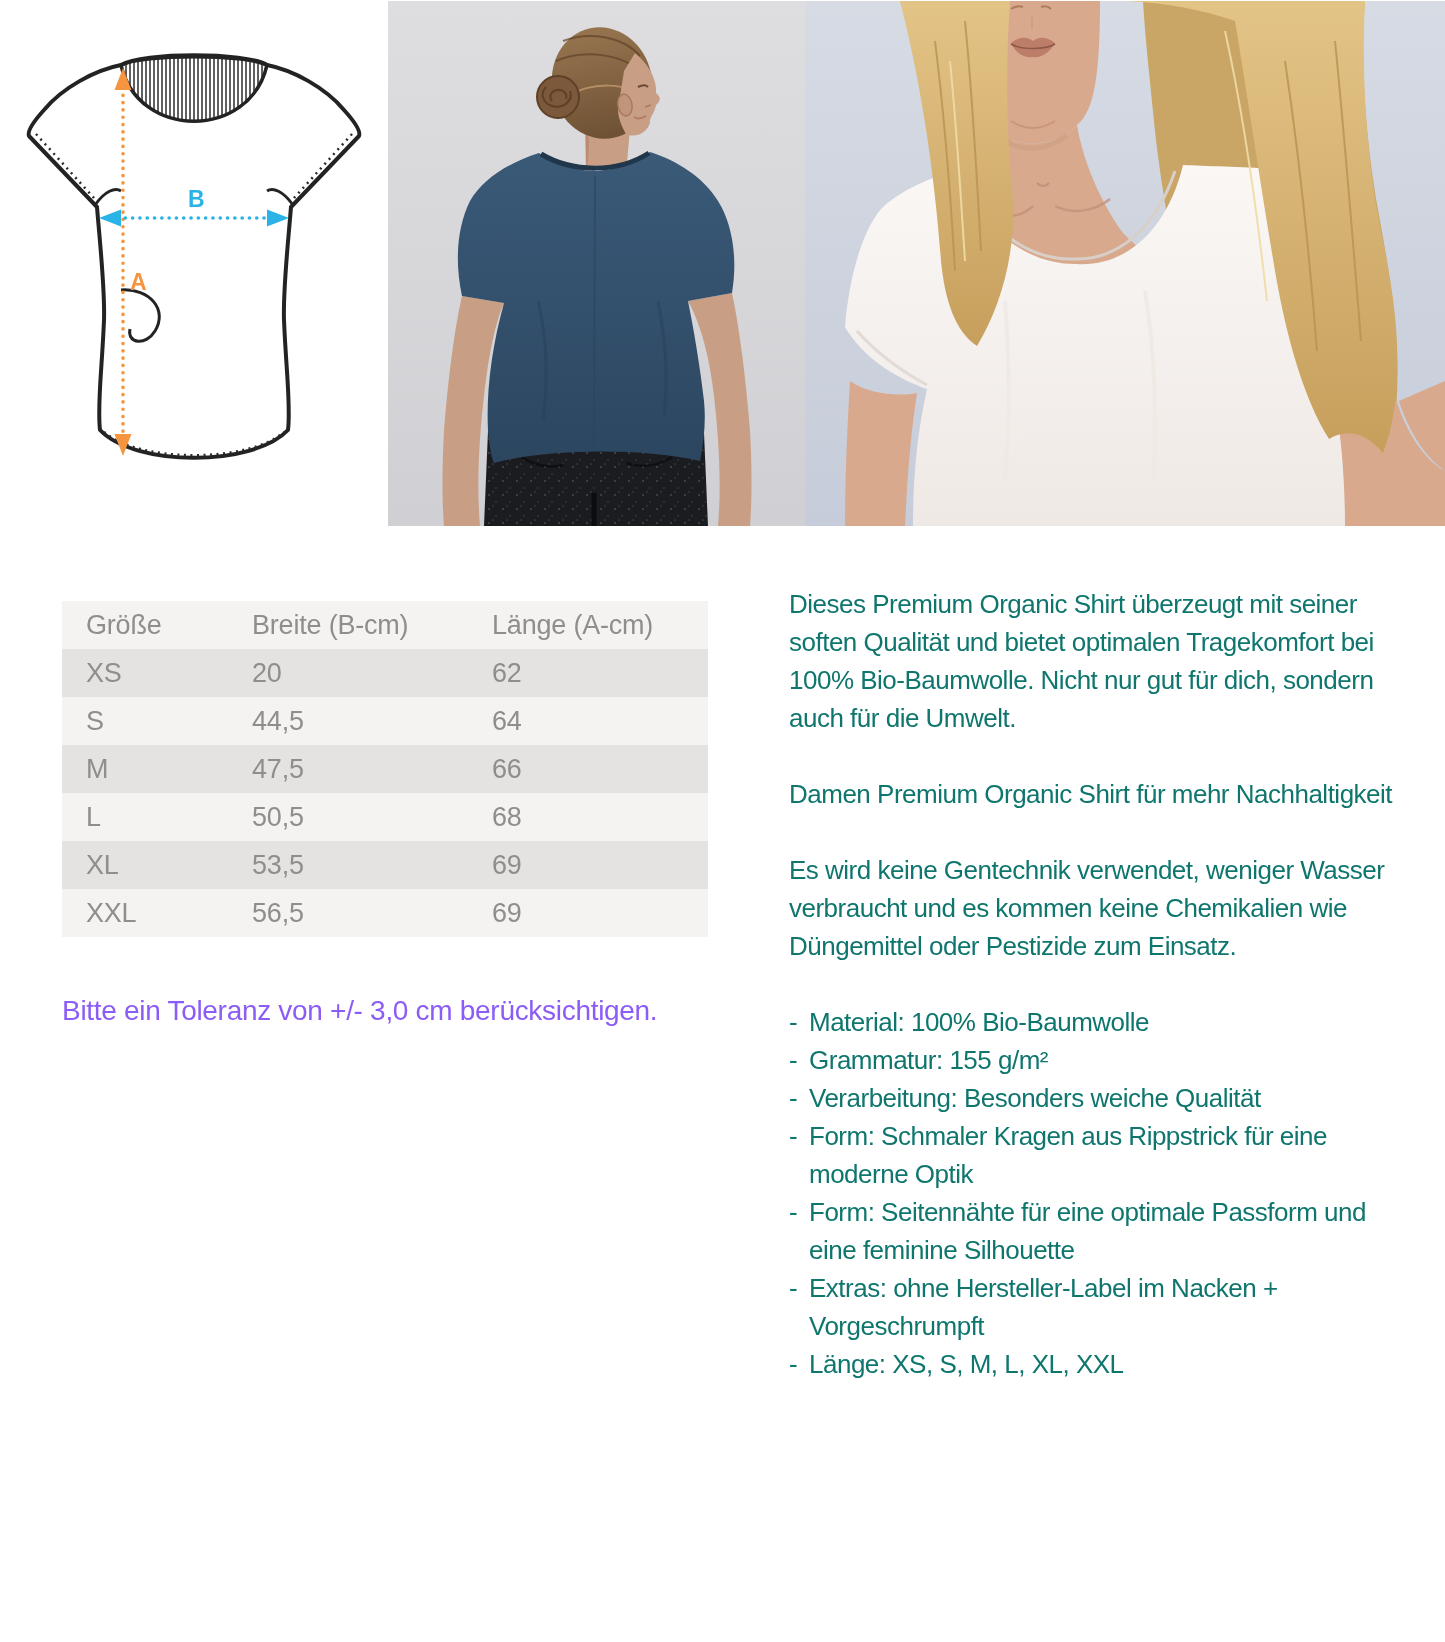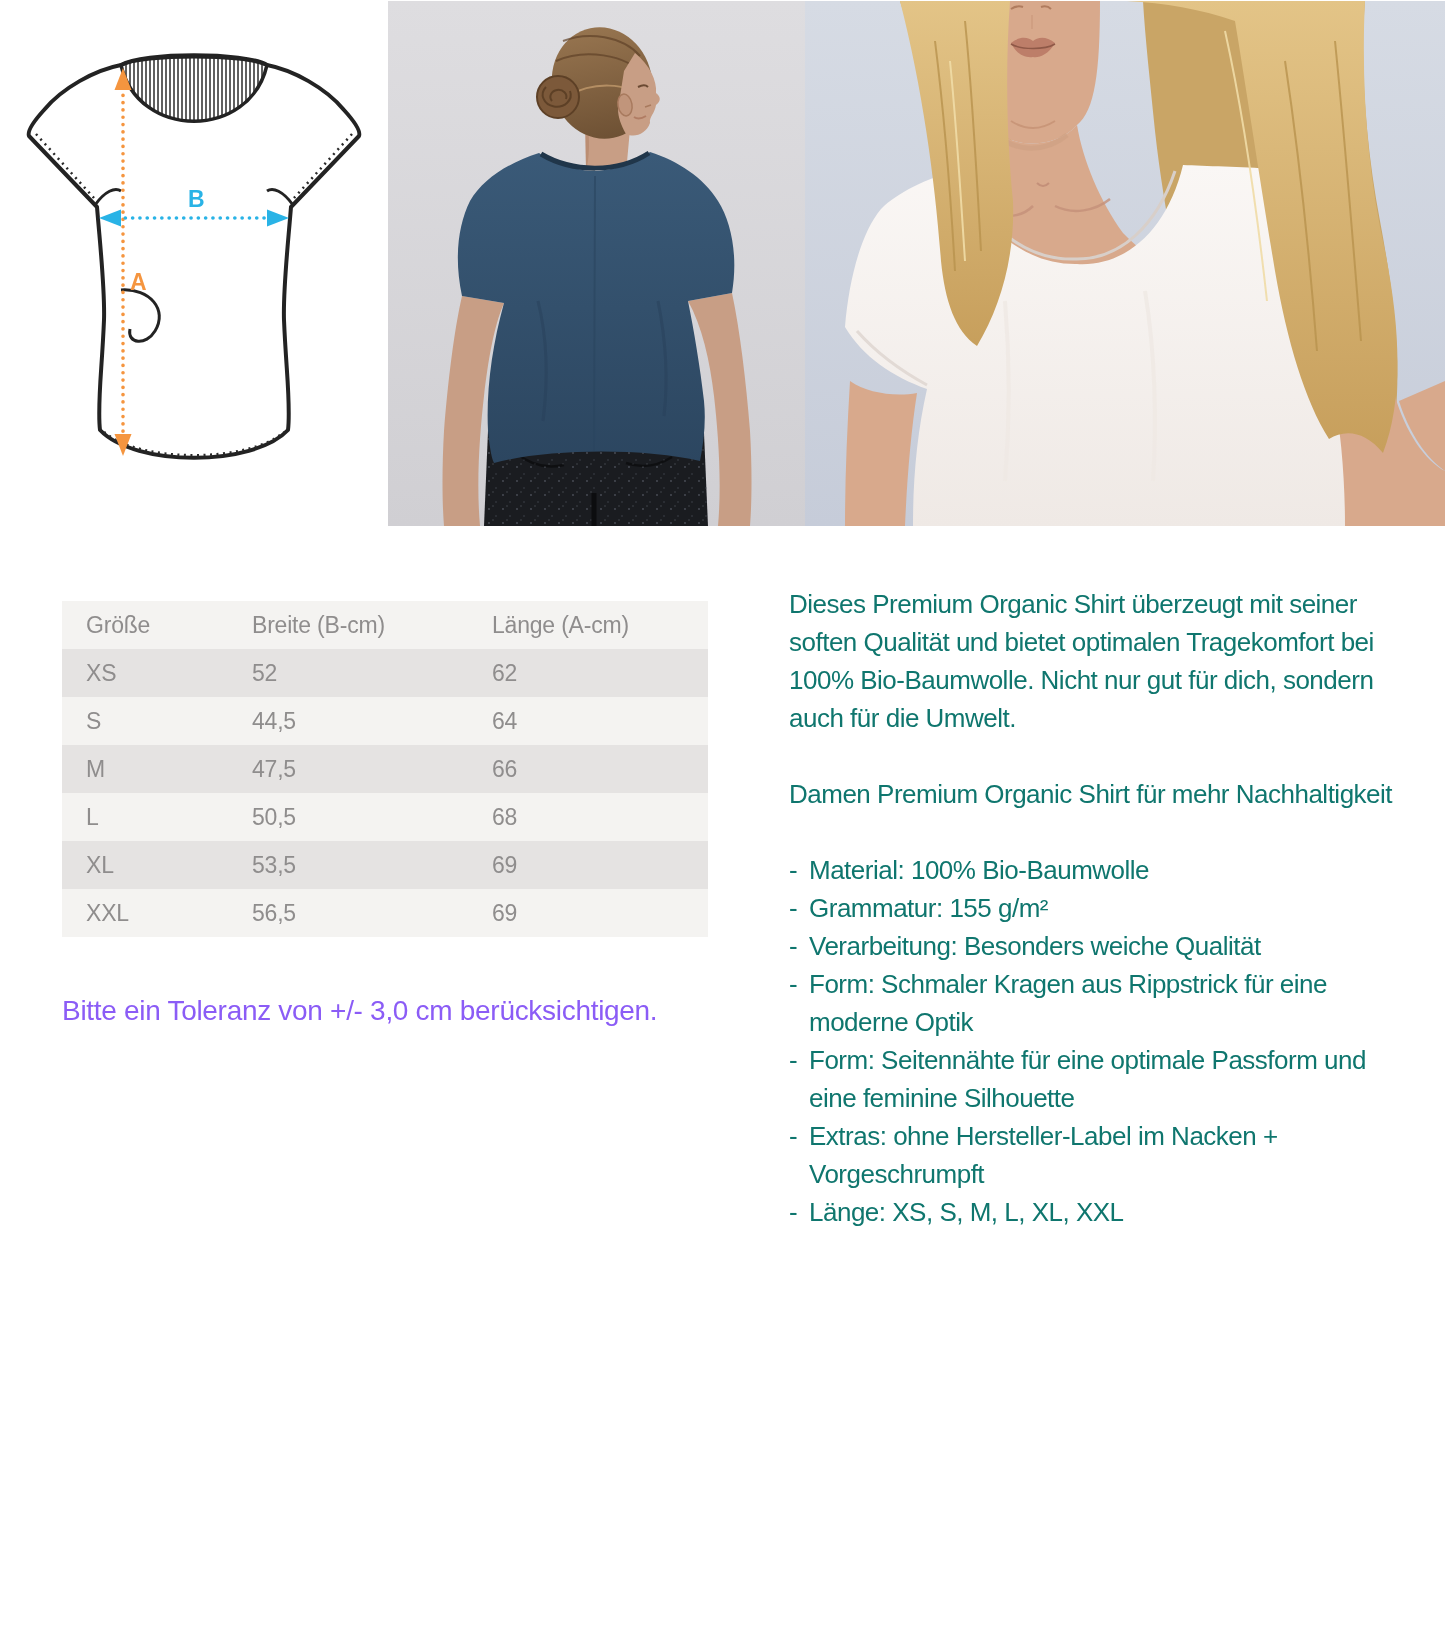--- a/index.html
+++ b/index.html
@@ -7,21 +7,21 @@
         font-family:"Liberation Sans",sans-serif;color:#1e1e1c;}
   
   .hero{position:absolute;left:0;top:0;width:1445px;height:527px;}
   .panel{position:absolute;top:0;height:527px;overflow:hidden;}
   .panel-drawing{left:0;width:388px;background:#fff;}
   .panel-back{left:388px;width:417px;}
   .panel-front{left:805px;width:640px;}
   .panel svg{display:block;width:100%;height:100%;}
   
   .size-table{position:absolute;left:62px;top:601px;width:646px;border-collapse:collapse;
-              table-layout:fixed;font-size:23px;letter-spacing:-0.2px;color:#8f8d8d;}
+              table-layout:fixed;font-size:27px;letter-spacing:-0.2px;color:#8f8d8d;}
   .size-table th,.size-table td{height:48px;padding:0 0 0 24px;text-align:left;
               font-weight:400;vertical-align:middle;}
   .size-table col.c1{width:166px;} .size-table col.c2{width:240px;} .size-table col.c3{width:240px;}
   .size-table thead tr{background:#f4f3f1;}
   .size-table tbody tr:nth-child(odd){background:#e5e3e2;}
   .size-table tbody tr:nth-child(even){background:#f4f3f1;}
   
   .tolerance{position:absolute;left:62px;top:995px;width:660px;font-size:28px;
              color:#8b5cf6;letter-spacing:-0.3px;}
   
@@ -253,21 +253,21 @@
     <thead>
       <tr>
         <th>Größe</th>
         <th>Breite (B-cm)</th>
         <th>Länge (A-cm)</th>
       </tr>
     </thead>
     <tbody>
       <tr>
         <td>XS</td>
-        <td>52</td>
+        <td>20</td>
         <td>62</td>
       </tr>
       <tr>
         <td>S</td>
         <td>44,5</td>
         <td>64</td>
       </tr>
       <tr>
         <td>M</td>
         <td>47,5</td>
@@ -290,20 +290,21 @@
       </tr>
     </tbody>
   </table>
 
   <div class="tolerance">Bitte ein Toleranz von +/- 3,0 cm berücksichtigen.</div>
 
   <div class="desc">
     <p>Dieses Premium Organic Shirt überzeugt mit seiner soften Qualität und bietet optimalen Tragekomfort bei 100% Bio-Baumwolle. Nicht nur gut für dich, sondern auch für die Umwelt.</p>
     <p>Damen Premium Organic Shirt für mehr Nachhaltigkeit</p>
     <div class="para-group">
+      <p class="tight">Es wird keine Gentechnik verwendet, weniger Wasser verbraucht und es kommen keine Chemikalien wie Düngemittel oder Pestizide zum Einsatz.</p>
     </div>
     <ul class="spec-list">
       <li>
         <span class="marker">-</span>
         <span class="item-text">Material: 100% Bio-Baumwolle</span>
       </li>
       <li>
         <span class="marker">-</span>
         <span class="item-text">Grammatur: 155 g/m²</span>
       </li>

